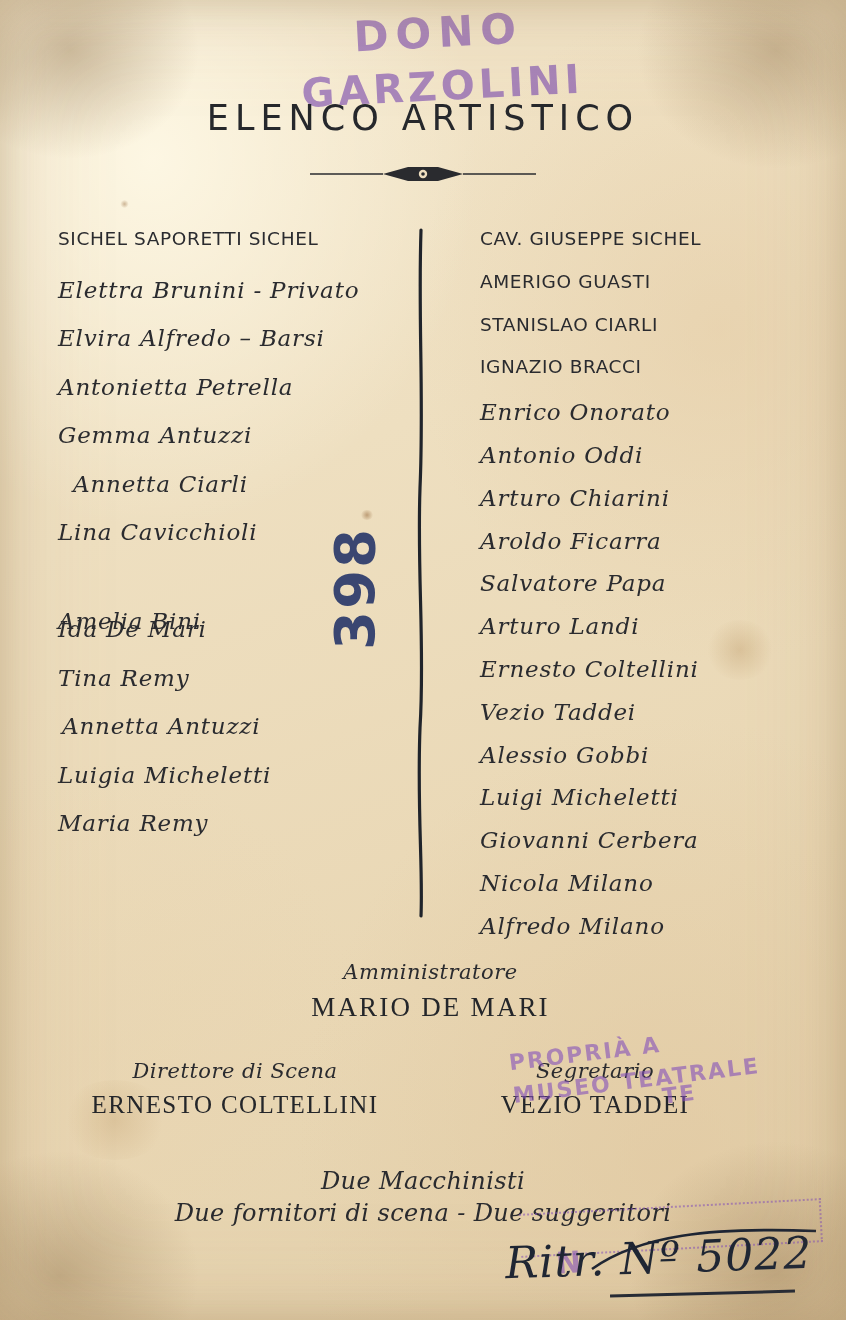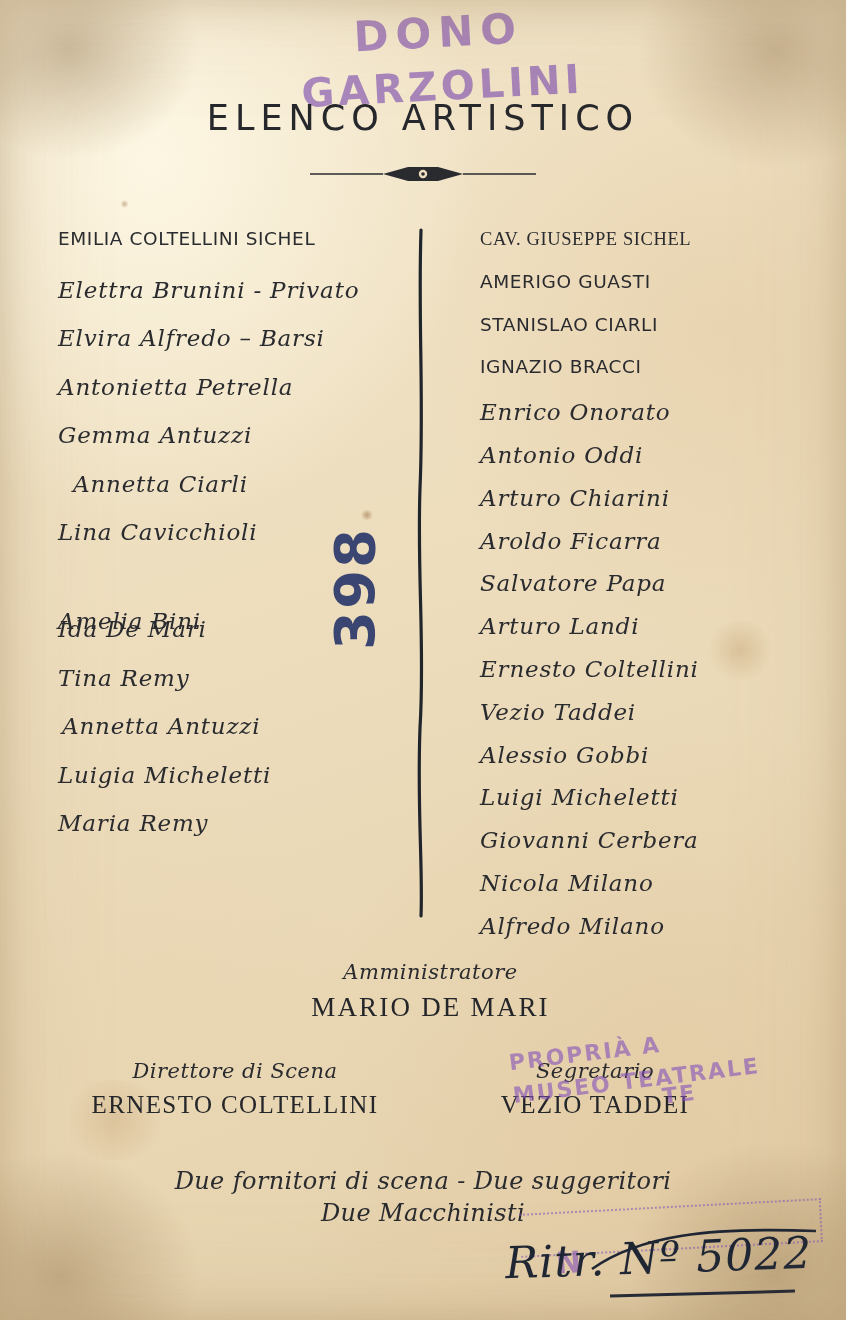--- a/index.html
+++ b/index.html
@@ -295,36 +295,36 @@
   <svg class="divider" viewBox="0 0 230 22">
     <line x1="2" y1="11" x2="75" y2="11" stroke="#2a2b2f" stroke-width="1.6"></line>
     <line x1="155" y1="11" x2="228" y2="11" stroke="#2a2b2f" stroke-width="1.6"></line>
     <path d="M75 11 L100 4 L130 4 L155 11 L130 18 L100 18 Z" fill="#2a2b2f"></path>
     <circle cx="115" cy="11" r="4.2" fill="#efdfc0"></circle>
     <circle cx="115" cy="11" r="1.8" fill="#2a2b2f"></circle>
   </svg>
 
   <div class="cols">
     <div class="col col-left">
-        <div class="name caps" style="position: absolute; top: 8px; left: 0px;">EMILIA COLTELLINI SICHEL</div>
+        <div class="name caps" style="position: absolute; top: 8px; left: 0px;">SICHEL SAPORETTI SICHEL</div>
         <div class="name script" style="position: absolute; top: 56.5px; left: 0px;">Elettra Brunini - Privato</div>
         <div class="name script" style="position: absolute; top: 105px; left: 0px;">Elvira Alfredo – Barsi</div>
         <div class="name script" style="position: absolute; top: 153.5px; left: 0px;">Antonietta Petrella</div>
         <div class="name script" style="position: absolute; top: 202px; left: 0px;">Gemma Antuzzi</div>
         <div class="name script" style="position: absolute; top: 250.5px; left: 0px; margin-left: 15px;">Annetta Ciarli</div>
         <div class="name script" style="position: absolute; top: 299px; left: 0px;">Lina Cavicchioli</div>
         <div class="name script" style="position: absolute; top: 347.5px; left: 0px; margin-top: 40px;">Amelia Bini</div>
         <div class="name script" style="position: absolute; top: 396px; left: 0px;">Ida De Mari</div>
         <div class="name script" style="position: absolute; top: 444.5px; left: 0px;">Tina Remy</div>
         <div class="name script" style="position: absolute; top: 493px; left: 4px;">Annetta Antuzzi</div>
         <div class="name script" style="position: absolute; top: 541.5px; left: 0px;">Luigia Micheletti</div>
         <div class="name script" style="position: absolute; top: 590px; left: 0px;">Maria Remy</div>
       </div>
     <div class="col col-right">
-        <div class="name caps" style="position: absolute; top: 8px; left: 0px; font-family: Liberation Serif, serif;">CAV. GIUSEPPE SICHEL</div>
+        <div class="name caps" style="position: absolute; top: 8px; left: 0px;">CAV. GIUSEPPE SICHEL</div>
         <div class="name caps" style="position: absolute; top: 50.8px; left: 0px;">AMERIGO GUASTI</div>
         <div class="name caps" style="position: absolute; top: 93.6px; left: 0px;">STANISLAO CIARLI</div>
         <div class="name caps" style="position: absolute; top: 136.4px; left: 0px;">IGNAZIO BRACCI</div>
         <div class="name script" style="position: absolute; top: 179.2px; left: 0px;">Enrico Onorato</div>
         <div class="name script" style="position: absolute; top: 222px; left: 0px;">Antonio Oddi</div>
         <div class="name script" style="position: absolute; top: 264.8px; left: 0px;">Arturo Chiarini</div>
         <div class="name script" style="position: absolute; top: 307.6px; left: 0px;">Aroldo Ficarra</div>
         <div class="name script" style="position: absolute; top: 350.4px; left: 0px; text-align: center;">Salvatore Papa</div>
         <div class="name script" style="position: absolute; top: 393.2px; left: 0px;">Arturo Landi</div>
         <div class="name script" style="position: absolute; top: 436px; left: 0px;">Ernesto Coltellini</div>
@@ -360,22 +360,22 @@
     </div>
   </div>
 
   <div class="stamp-mid">
     <div>PROPRIÀ A</div>
     <div>MUSEO TEATRALE</div>
     <div style="position:absolute;left:148px;top:52px;">TE</div>
   </div>
 
   <div class="footer-lines">
+    <div>Due Macchinisti</div>
     <div>Due fornitori di scena - Due suggeritori</div>
-    <div>Due Macchinisti</div>
   </div>
 
   <div class="stamp-dotted"></div>
   <div class="stamp-purple-blob">N</div>
 
   <div class="ink-note">Ritr. Nº 5022</div>
   <div class="ink-underline"></div>
   <svg class="ink-swoosh" viewBox="0 0 230 50">
     <path d="M2 44 C50 10, 120 2, 226 6" stroke="#1c2433" stroke-width="2.6" fill="none"></path>
   </svg>

